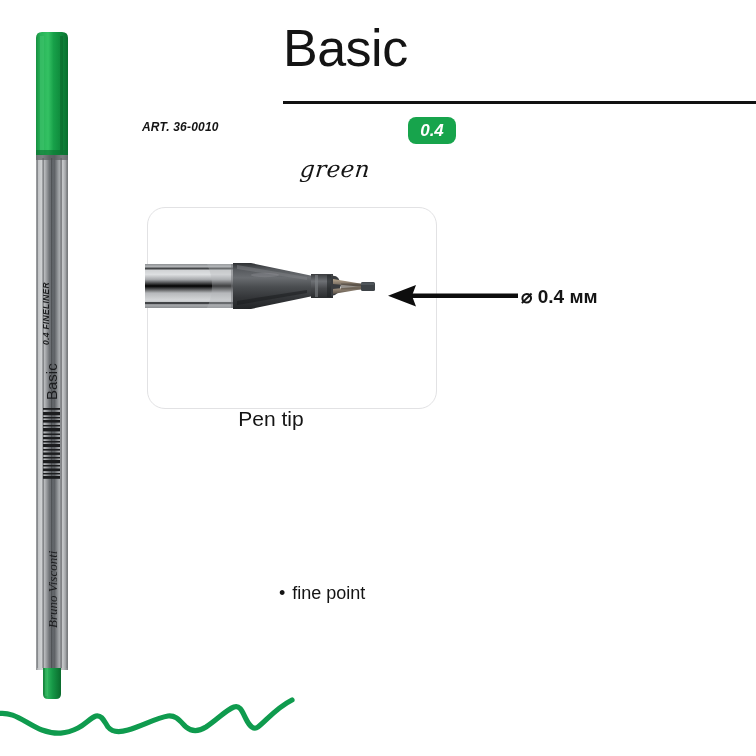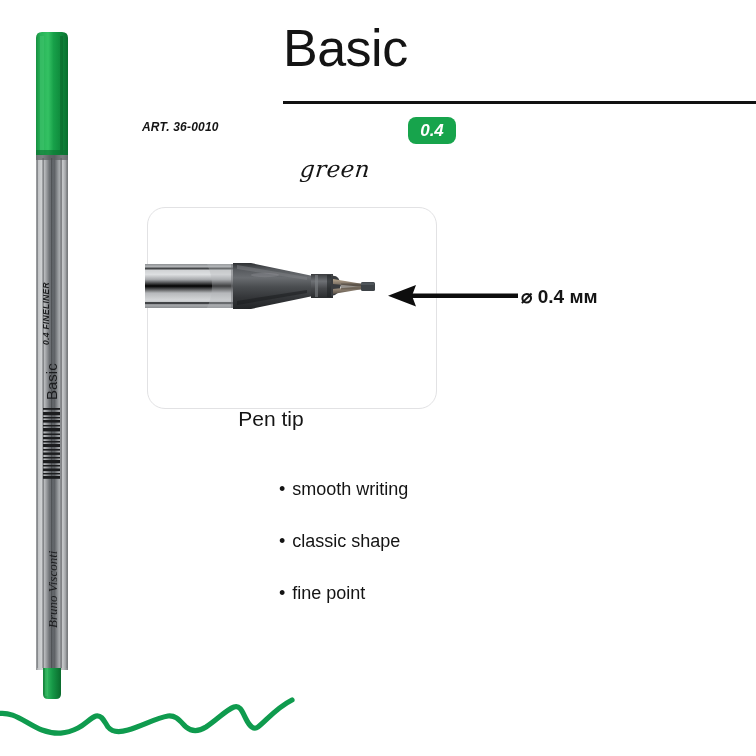--- a/index.html
+++ b/index.html
@@ -319,26 +319,20 @@
   <svg id="measure-arrow" viewBox="0 0 130 32">
     <rect x="22" y="13.5" width="108" height="4.5" fill="#0d0d0d"></rect>
     <path d="M0 15.8 L28 5 L24 15.8 L28 26.6 Z" fill="#0d0d0d"></path>
   </svg>
   <div id="measure-label">
     <span>⌀</span>
     <span>0.4</span>
     <span class="unit">мм</span>
   </div>
 
-  <div class="feature" id="feature-0">
-    <span class="dot">•</span><span>smooth writing</span>
-  </div>
-  <div class="feature" id="feature-1">
-    <span class="dot">•</span><span>classic shape</span>
-  </div>
   <div class="feature" id="feature-2">
     <span class="dot">•</span><span>fine point</span>
   </div>
 
   <svg id="squiggle" viewBox="0 0 320 62">
     <path d="M-4 20 C 14 16, 26 30, 42 36 C 56 41, 66 40, 78 34
              C 86 30, 90 24, 96 22 C 102 21, 104 27, 108 33
              C 112 38, 118 39, 128 36 C 142 32, 156 24, 168 22
              C 176 21, 180 27, 186 33 C 192 38, 198 38, 206 33
              C 218 25, 226 16, 234 13 C 240 11, 242 17, 246 25

